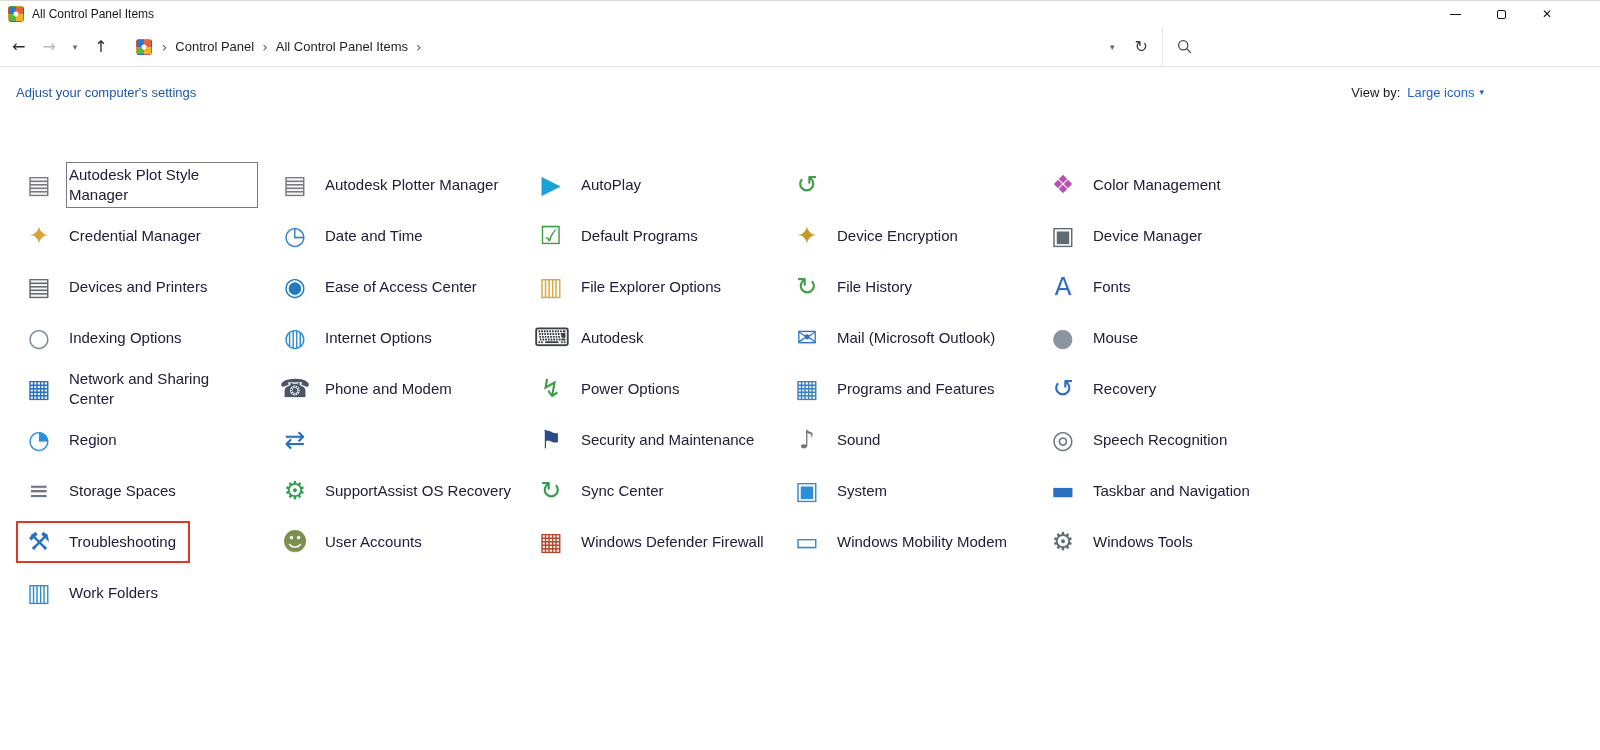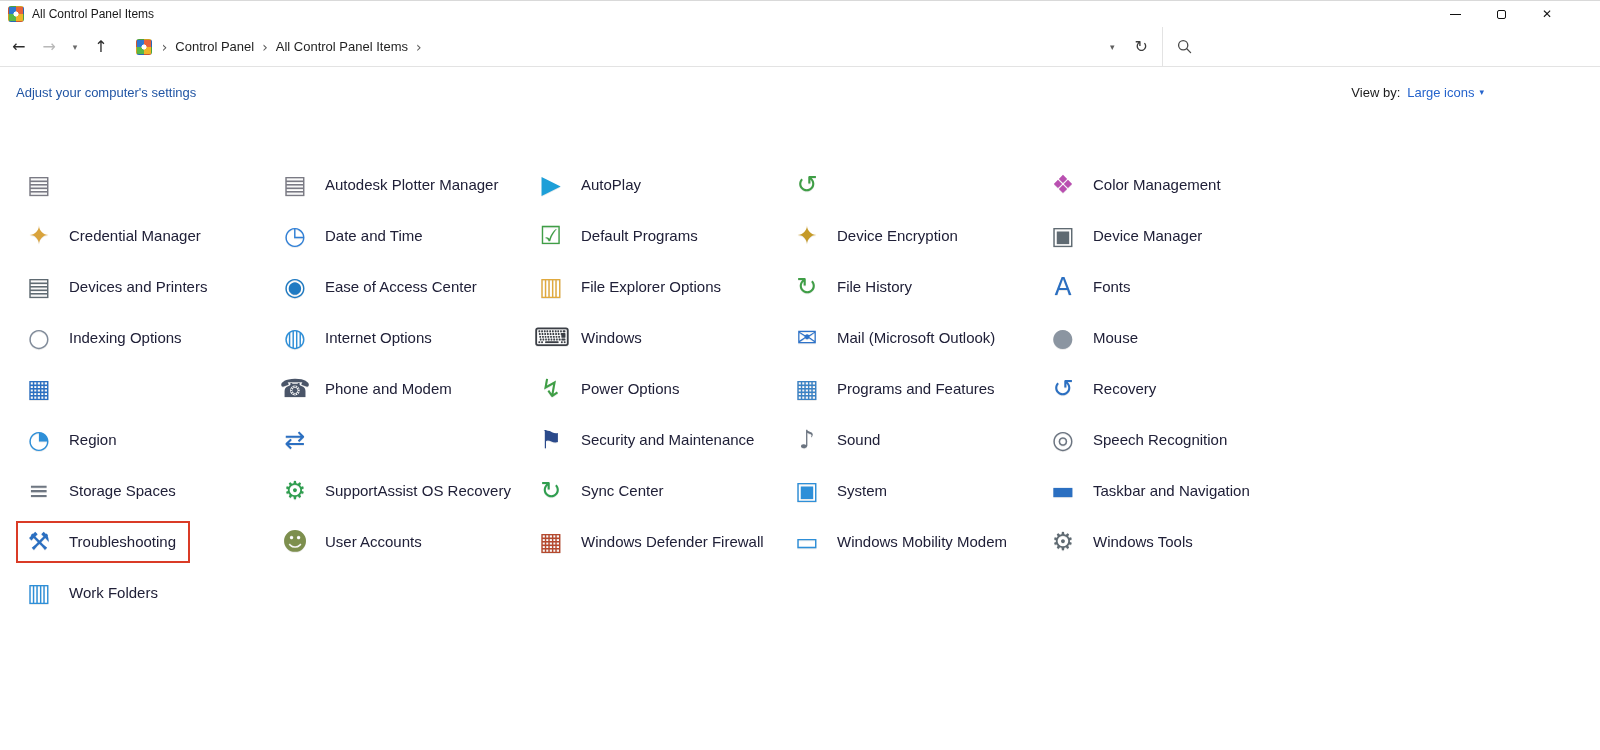--- a/index.html
+++ b/index.html
@@ -144,20 +144,21 @@
       <span class="viewby-link">
         <span>Large icons</span>
         <span class="viewby-caret">▾</span>
       </span>
     </div>
   </div>
 
   <div class="grid">
       <div class="item">
         <span class="icon" style="color: rgb(122, 122, 132);">▤</span>
+        <span class="label focus-outline">Autodesk Plot Style Manager</span>
       </div>
       <div class="item">
         <span class="icon" style="color: rgb(122, 122, 132);">▤</span>
         <span class="label">Autodesk Plotter Manager</span>
       </div>
       <div class="item">
         <span class="icon" style="color: rgb(29, 159, 216);">▶</span>
         <span class="label">AutoPlay</span>
       </div>
       <div class="item">
@@ -210,32 +211,33 @@
       <div class="item">
         <span class="icon" style="color: rgb(127, 138, 153);">○</span>
         <span class="label">Indexing Options</span>
       </div>
       <div class="item">
         <span class="icon" style="color: rgb(46, 143, 216);">◍</span>
         <span class="label">Internet Options</span>
       </div>
       <div class="item">
         <span class="icon" style="color: rgb(59, 63, 70);">⌨</span>
-        <span class="label">Windows</span>
+        <span class="label">Autodesk</span>
       </div>
       <div class="item">
         <span class="icon" style="color: rgb(46, 115, 201);">✉</span>
         <span class="label">Mail (Microsoft Outlook)</span>
       </div>
       <div class="item">
         <span class="icon" style="color: rgb(139, 149, 161);">●</span>
         <span class="label">Mouse</span>
       </div>
       <div class="item">
         <span class="icon" style="color: rgb(43, 111, 193);">▦</span>
+        <span class="label">Network and Sharing Center</span>
       </div>
       <div class="item">
         <span class="icon" style="color: rgb(74, 85, 104);">☎</span>
         <span class="label">Phone and Modem</span>
       </div>
       <div class="item">
         <span class="icon" style="color: rgb(63, 158, 70);">↯</span>
         <span class="label">Power Options</span>
       </div>
       <div class="item">

